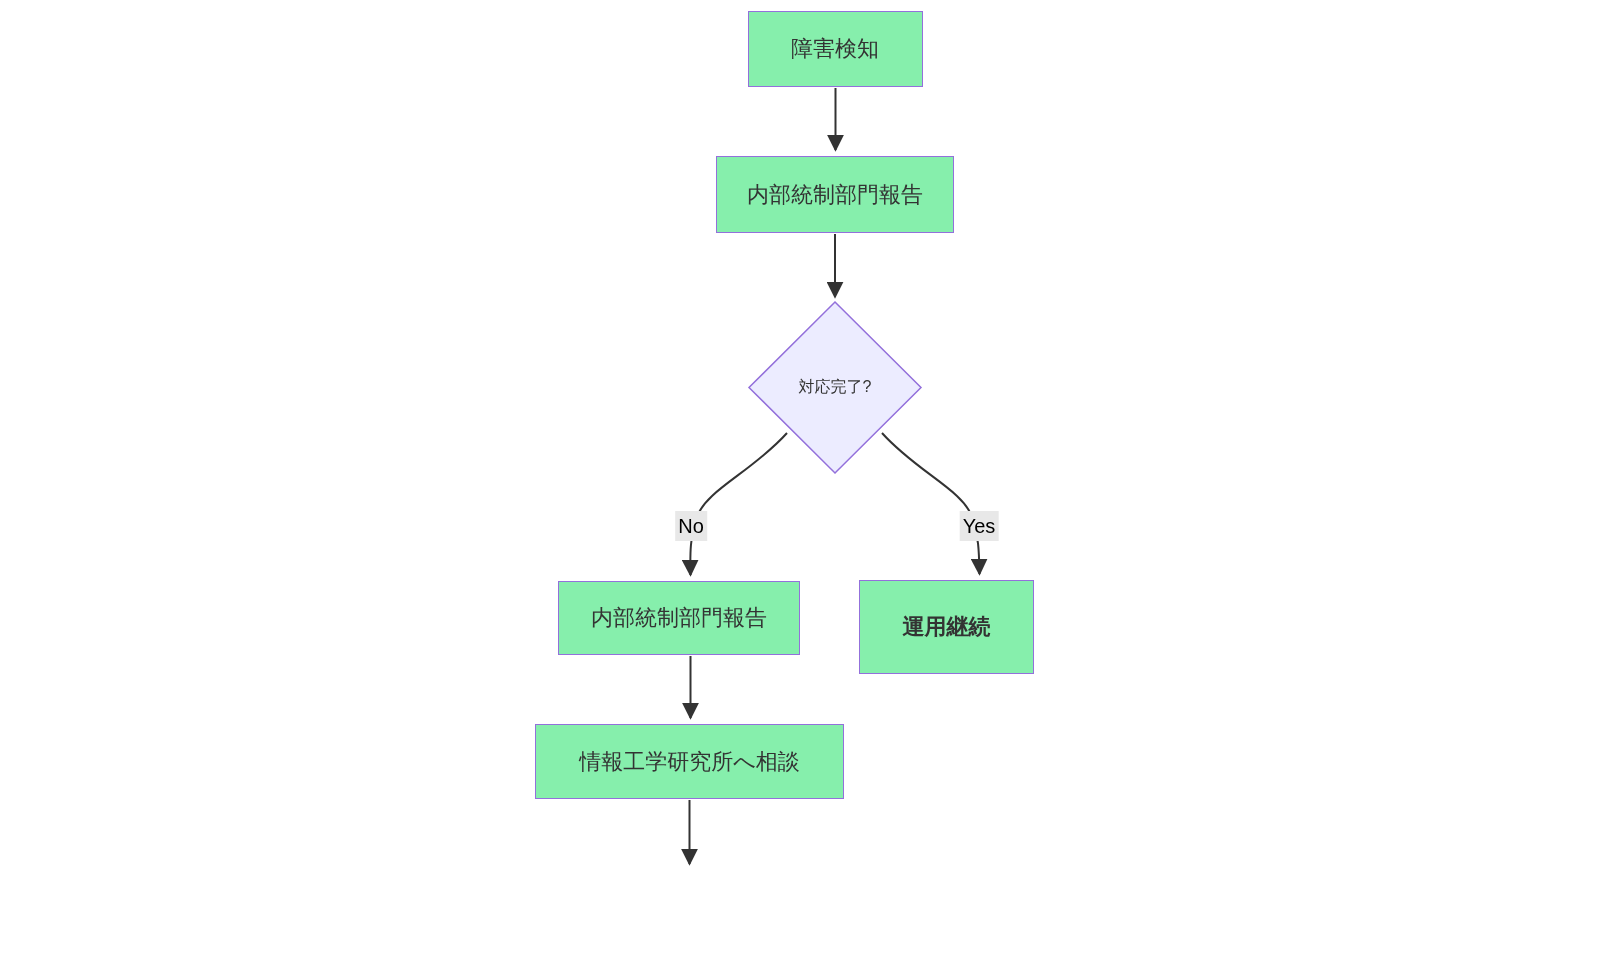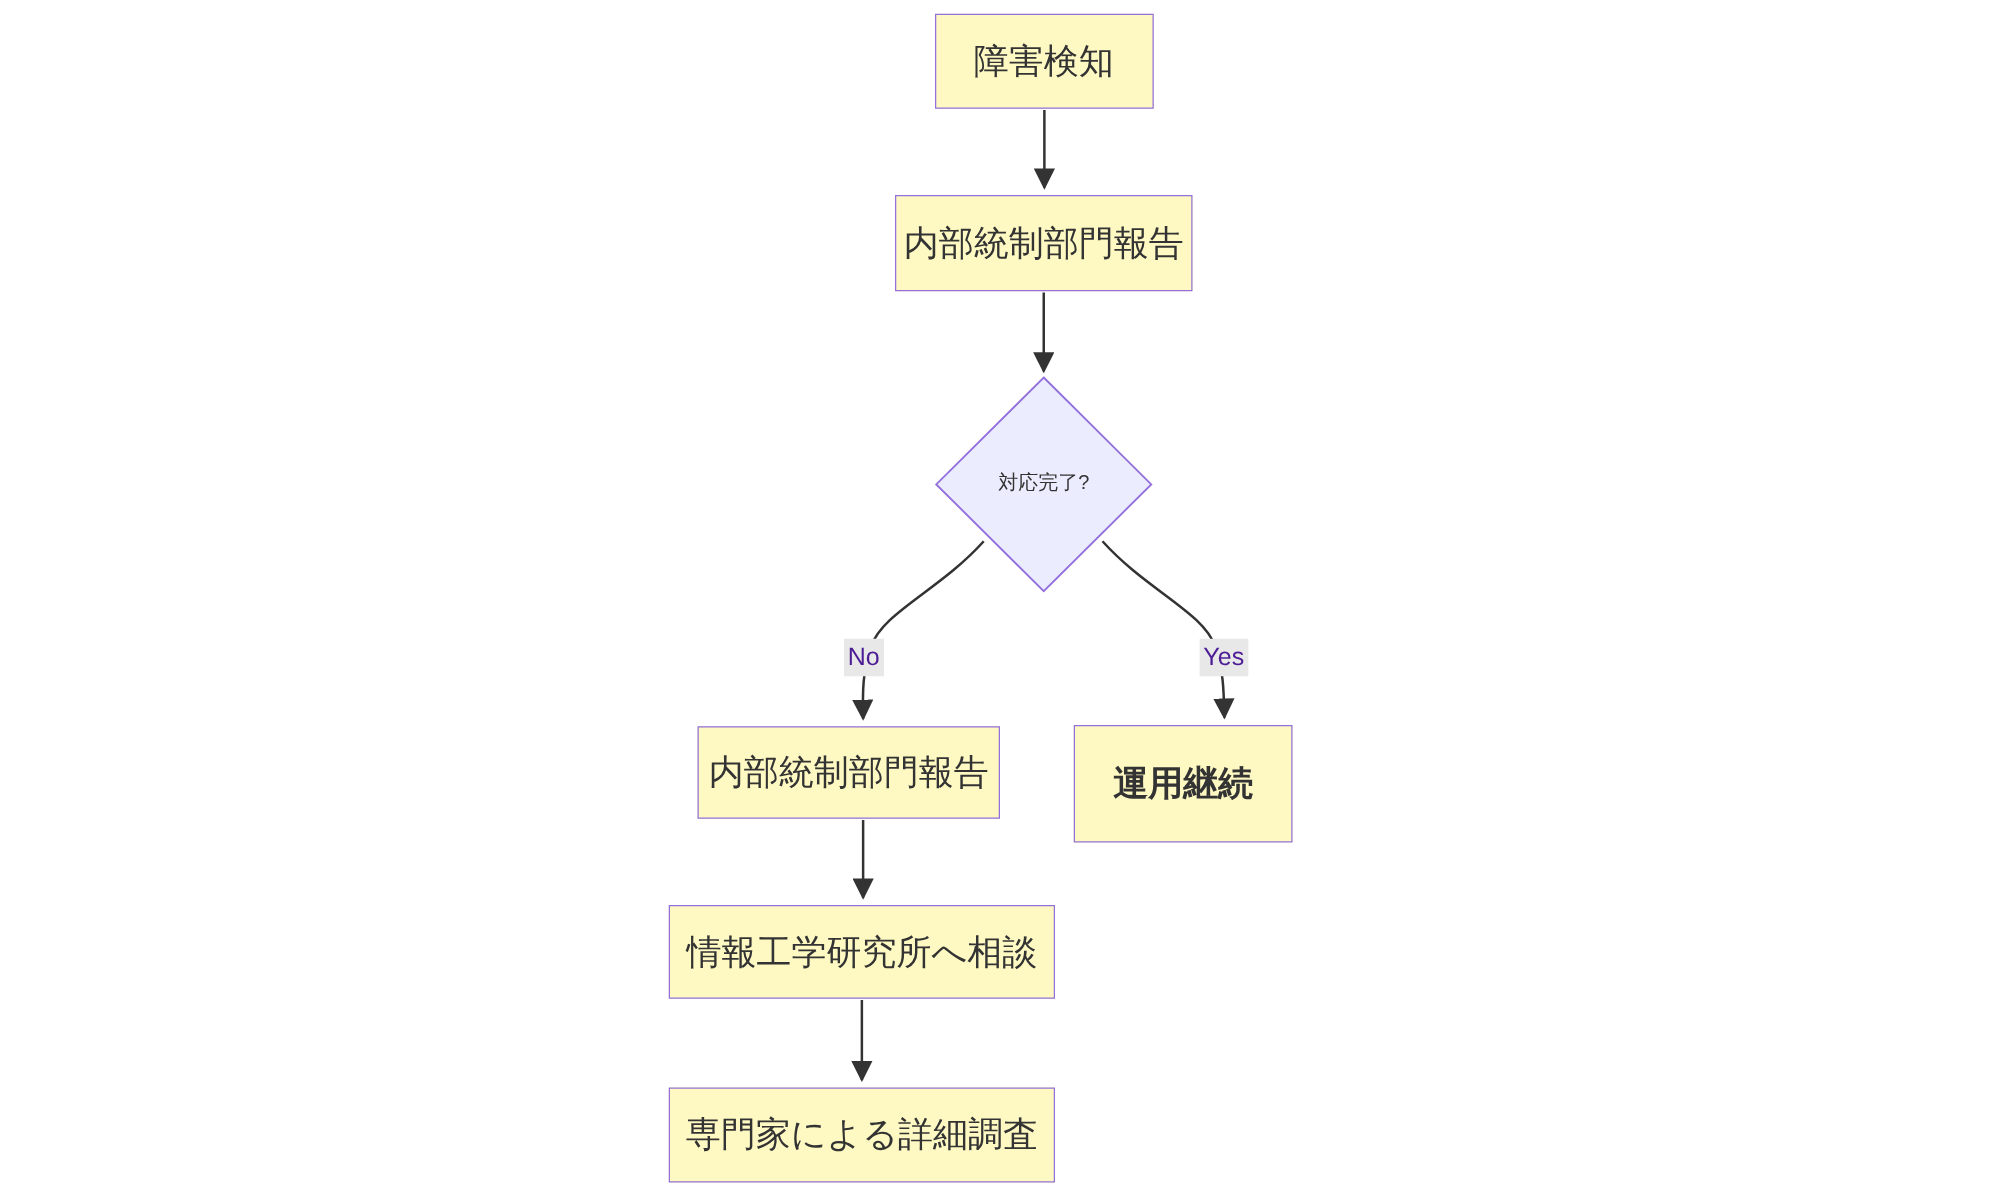--- a/index.html
+++ b/index.html
@@ -28,42 +28,42 @@
     stroke-width: 2px;
   }
   .diamond-shape {
     fill: #ECECFF;
     stroke: #9370DB;
     stroke-width: 1.5px;
   }
   .node {
     position: absolute;
     box-sizing: border-box;
-    background: #fef9c3;
+    background: #86efac;
     border: 1.5px solid #9370DB;
     color: #333333;
-    font-size: 28px;
+    font-size: 22px;
     display: flex;
     align-items: center;
     justify-content: center;
     text-align: center;
     white-space: nowrap;
   }
   .diamond-label {
     position: absolute;
     transform: translate(-50%, -50%);
     color: #333333;
     font-size: 16px;
     white-space: nowrap;
   }
   .edge-label {
     position: absolute;
     transform: translate(-50%, -50%);
     background: #e8e8e8;
-    color: #4c1d95;
+    color: #000000;
     font-size: 20px;
     line-height: 1.3;
     padding: 2px 3px;
     white-space: nowrap;
   }
 </style>
 </head>
 <body>
 
 <div class="canvas">
@@ -102,21 +102,18 @@
   </div>
 
   <div class="node" style="left:859px; top:580px; width:175px; height:94px;font-weight:bold;">
     <span>運用継続</span>
   </div>
 
   <div class="node" style="left:535px; top:724px; width:309px; height:75px;">
     <span>情報工学研究所へ相談</span>
   </div>
 
-  <div class="node" style="left:535px; top:870px; width:309px; height:76px;">
-    <span>専門家による詳細調査</span>
-  </div>
 
   <div class="edge-label" style="left:691px; top:526px;">No</div>
 
   <div class="edge-label" style="left:979px; top:526px;">Yes</div>
 
 </div>
 
 </body></html>

